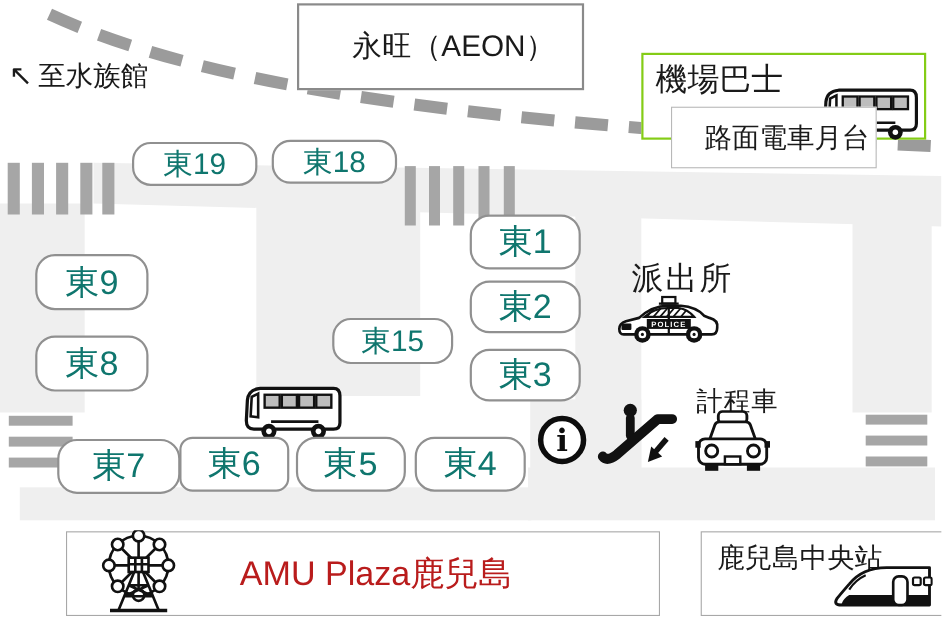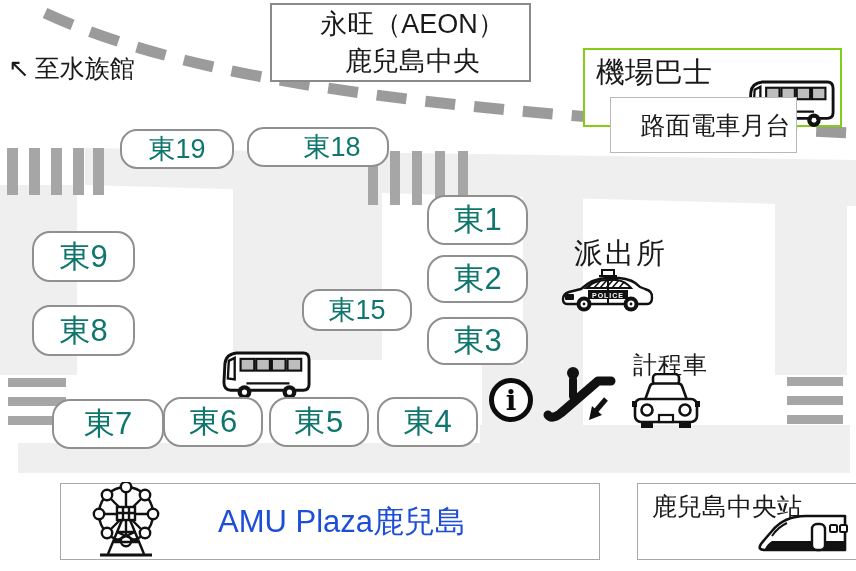--- a/index.html
+++ b/index.html
@@ -11,43 +11,43 @@
   .icon{position:absolute;z-index:4;}
   
   .aeon-box{left:270px;top:3px;width:261px;height:79px;border:2px solid #8a8a8a;
             display:flex;flex-direction:column;justify-content:center;text-align:center;
             font-size:27px;line-height:37px;}
   .airport-box{left:583px;top:8px;width:259px;height:79px;border:2px solid #84cc16;margin-top:40px;}
   .airport-label{position:absolute;left:11px;top:3px;font-size:29px;}
   .tram-box{left:610px;top:97px;width:187px;height:56px;border:1px solid #b8b8b8;
             display:flex;align-items:center;justify-content:center;font-size:25px;}
   .amu-box{left:60px;top:483px;width:540px;height:77px;border:1px solid #a8a8a8;
-           display:flex;align-items:center;justify-content:center;font-size:31px;color:#1d4ed8;}
+           display:flex;align-items:center;justify-content:center;font-size:31px;color:#b91c1c;}
   .station-box{left:637px;top:483px;width:245px;height:77px;border:1px solid #a8a8a8;}
   .station-label{position:absolute;left:14px;top:6px;font-size:25px;}
   
   .aquarium{left:8px;top:52px;font-size:25px;z-index:2;}
   .aquarium .arr{font-size:26px;margin-right:5px;}
   .police-label{left:574px;top:234px;font-size:29px;letter-spacing:2px;z-index:2;}
   .taxi-label{left:633px;top:349px;font-size:24px;letter-spacing:1px;z-index:2;}
   
   .stop{position:absolute;background:#fff;border:2px solid #909090;border-radius:18px;
         display:flex;align-items:center;justify-content:center;color:#0f766e;z-index:5;}
   .sm{font-size:27px;border-radius:17px;}
   .lg{font-size:31px;}
   .e19{left:120px;top:129px;width:110px;height:36px;}
-  .e18{left:247px;top:127px;width:110px;height:36px;padding-left:28px;}
+  .e18{left:247px;top:127px;width:110px;height:36px;}
   .e9 {left:32px;top:231px;width:99px;height:47px;}
   .e8 {left:32px;top:305px;width:99px;height:47px;}
   .e1 {left:427px;top:195px;width:97px;height:46px;}
   .e2 {left:427px;top:255px;width:97px;height:44px;}
   .e3 {left:427px;top:317px;width:97px;height:44px;}
   .e15{left:302px;top:289px;width:106px;height:38px;}
   .e7 {left:52px;top:399px;width:108px;height:46px;}
-  .e6 {left:163px;top:397px;width:96px;height:46px;}
+  .e6 {left:163px;top:397px;width:96px;height:46px;border-radius:12px;}
   .e5 {left:269px;top:397px;width:96px;height:46px;font-family:Liberation Mono, monospace;}
   .e4 {left:377px;top:397px;width:97px;height:46px;}
 </style>
 </head>
 <body>
 
 <div class="stage">
 
   <svg class="bg" width="856" height="571" viewBox="0 0 856 571">
     <g fill="#efefef">
@@ -98,21 +98,20 @@
       </g>
     </defs>
   </svg>
 
   <div class="abs aquarium">
     <span class="arr">↖</span><span>至水族館</span>
   </div>
 
   <div class="mapbox aeon-box">
     <div>永旺（AEON）</div>
-    <div>鹿兒島中央</div>
   </div>
 
   <div class="mapbox airport-box">
     <div class="airport-label">機場巴士</div>
     <svg class="icon" style="left:162px;top:30px" width="88" height="48" viewBox="0 0 92 50">
         <use href="#busicon"></use>
       </svg>
   </div>
 
   <div class="mapbox tram-box">

